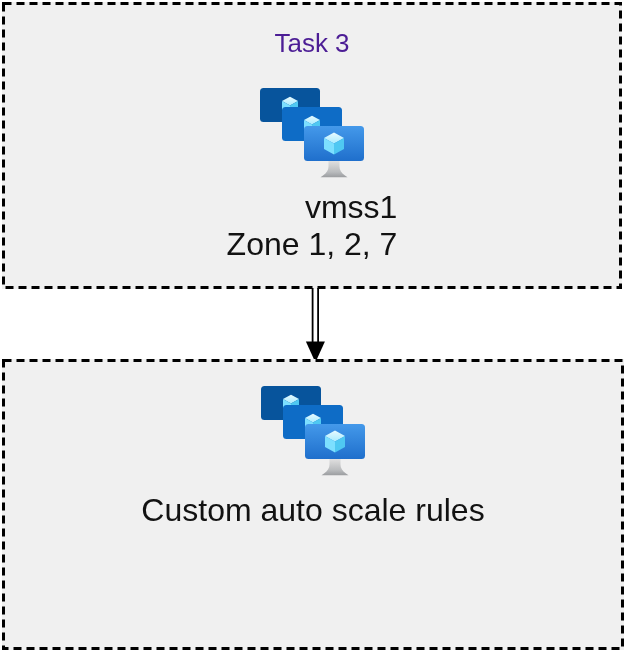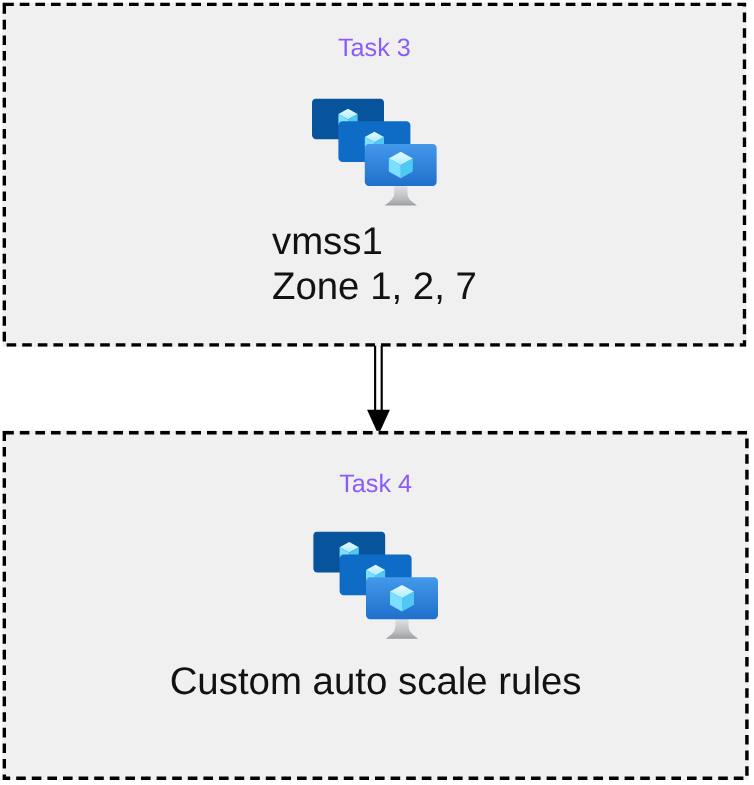--- a/index.html
+++ b/index.html
@@ -32,36 +32,36 @@
     pointer-events: none;
   }
   .box-content {
     position: relative;
     display: flex;
     flex-direction: column;
     align-items: center;
     width: 100%;
   }
   .box-title {
-    color: #8b5cf6;
-    font-size: 21px;
+    color: #4c1d95;
+    font-size: 26px;
     line-height: 1.2;
     font-weight: 400;
     text-align: center;
   }
   #box-task3 .box-title { margin-top: 26px; }
   #box-task4 .box-title { margin-top: 32px; }
   .vmss-icon { display: block; }
   #box-task3 .vmss-icon { margin-top: 29px; }
   #box-task4 .vmss-icon { margin-top: 27px; }
   .box-label {
     color: #121212;
     font-size: 32px;
     line-height: 1.15;
-    text-align: left;
+    text-align: right;
   }
   #box-task3 .label-group { margin-top: 9px; }
   #box-task4 .label-group { margin-top: 14px; }
   .flow-arrow {
     position: absolute;
     left: 302px;
     top: 288px;
   }
 </style>
 </head>
@@ -121,21 +121,20 @@
     <line x1="10.6" y1="0" x2="10.6" y2="57" stroke="#000000" stroke-width="1.8"></line>
     <line x1="16.1" y1="0" x2="16.1" y2="57" stroke="#000000" stroke-width="1.8"></line>
     <polygon points="3.9,53.5 22.9,53.5 13.4,74.5" fill="#000000"></polygon>
   </svg>
 
   <div class="task-box" id="box-task4">
     <svg class="box-border" viewBox="0 0 622 291">
       <rect x="1.5" y="1.5" width="619" height="288" fill="none" stroke="#000000" stroke-width="3" stroke-dasharray="8 5"></rect>
     </svg>
     <div class="box-content">
-      <div class="box-title">Task 4</div>
       <svg class="vmss-icon" width="104" height="92" viewBox="0 0 104 92">
         <use href="#vmss-icon-def"></use>
       </svg>
       <div class="label-group">
         <div class="box-label">Custom auto scale rules</div>
       </div>
     </div>
   </div>
 
 </div>

